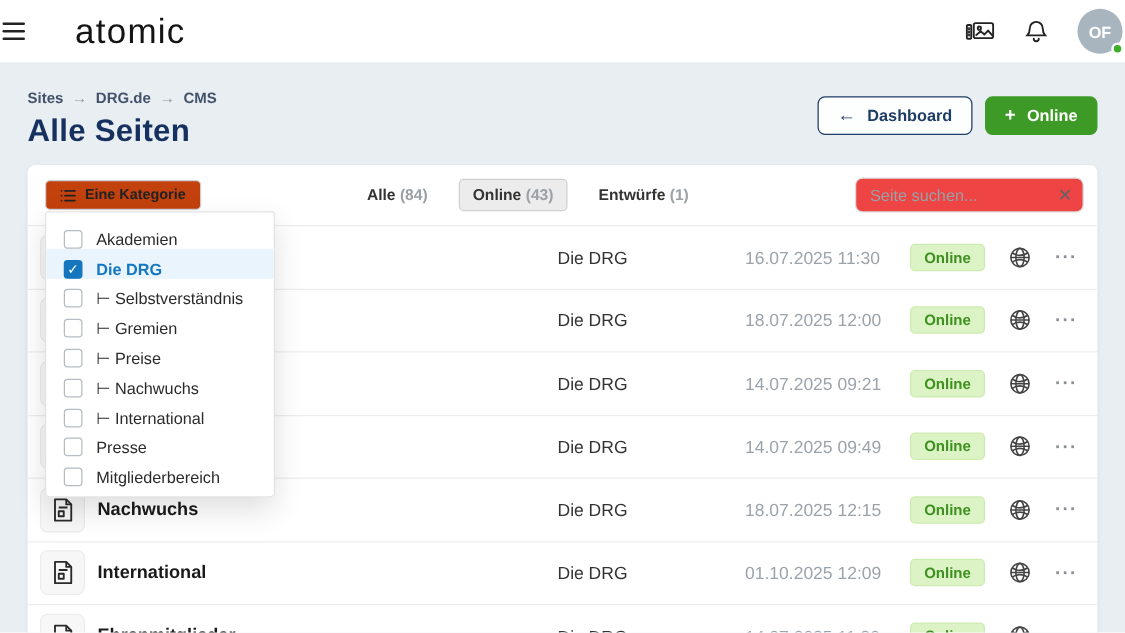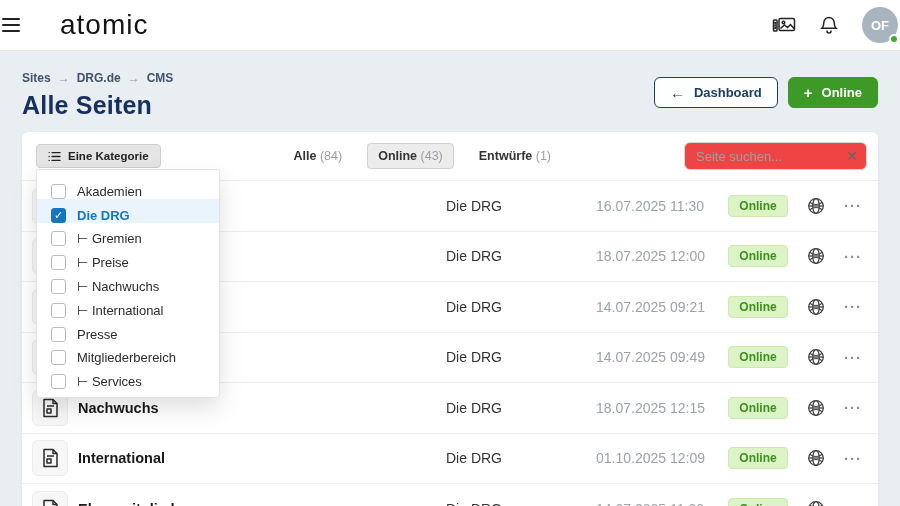--- a/index.html
+++ b/index.html
@@ -33,28 +33,28 @@
   .btn{ height:31px; border-radius:6px; font-family:inherit; font-size:13px; font-weight:700;
     display:inline-flex; align-items:center; gap:9px; padding:0 15px; cursor:pointer; }
   .btn-outline{ background:#fdfefe; border:1.5px solid #1e3c64; color:#1e3c64; }
   .btn-green{ background:#3e9a26; border:1.5px solid #3e9a26; color:#fff; }
   .btn .glyph{ font-size:15px; font-weight:400; }
   .btn-green .glyph{ font-weight:700; }
   
   .card{ position:absolute; left:22px; top:132px; width:856px; height:420px;
     background:#fff; border-radius:6px 6px 0 0; box-shadow:0 1px 3px rgba(16,24,40,.07); }
   .filter-bar{ height:48px; display:flex; align-items:center; padding:0 11px 0 14px; }
-  .cat-btn{ height:24px; background:#e5e5e5; border:1px solid #cfcfcf; border-radius:4px;
+  .cat-btn{ height:24px; background:#c2410c; border:1px solid #cfcfcf; border-radius:4px;
     font-family:inherit; font-size:11.5px; font-weight:700; color:#222; display:inline-flex;
     align-items:center; gap:7px; padding:0 11px; cursor:pointer; }
   .tabs{ flex:1; display:flex; align-items:center; justify-content:center; gap:14px; }
   .tab{ background:none; border:1px solid transparent; font-family:inherit; font-size:12.5px;
     color:#333; cursor:pointer; padding:5px 10px; border-radius:4px; white-space:nowrap; }
   .tab .tab-label{ font-weight:700; }
-  .tab .tab-count{ color:#9aa0a6; font-weight:400; }
+  .tab .tab-count{ color:#9aa0a6; font-weight:700; }
   .tab.active{ background:#ececec; border-color:#d0d0d0; }
   .search-wrap{ position:relative; width:183px; }
   .search-input{ width:100%; height:28px; border:1px solid #d9d9d9; border-radius:6px;
     font-family:inherit; font-size:13px; color:#333; padding:0 30px 0 11px; background:#ef4444; outline:none; }
   .search-input::placeholder{ color:#9aa0a6; }
   .search-clear{ position:absolute; right:9px; top:50%; transform:translateY(-50%);
     background:none; border:none; font-size:14px; color:#5f6368; cursor:pointer; line-height:1; }
   
   .rows{ }
   .prow{ height:50.5px; display:flex; align-items:center; padding:0 12px 0 10px;
@@ -366,20 +366,24 @@
   <div class="cat-item">
     <span class="cb"></span>
     <span class="cat-label">Akademien</span>
   </div>
 
   <div class="cat-item checked">
     <span class="cb">✓</span>
     <span class="cat-label">Die DRG</span>
   </div>
 
+  <div class="cat-item">
+    <span class="cb"></span>
+    <span class="cat-label">⊢ Selbstverständnis</span>
+  </div>
 
   <div class="cat-item">
     <span class="cb"></span>
     <span class="cat-label">⊢ Gremien</span>
   </div>
 
   <div class="cat-item">
     <span class="cb"></span>
     <span class="cat-label">⊢ Preise</span>
   </div>

